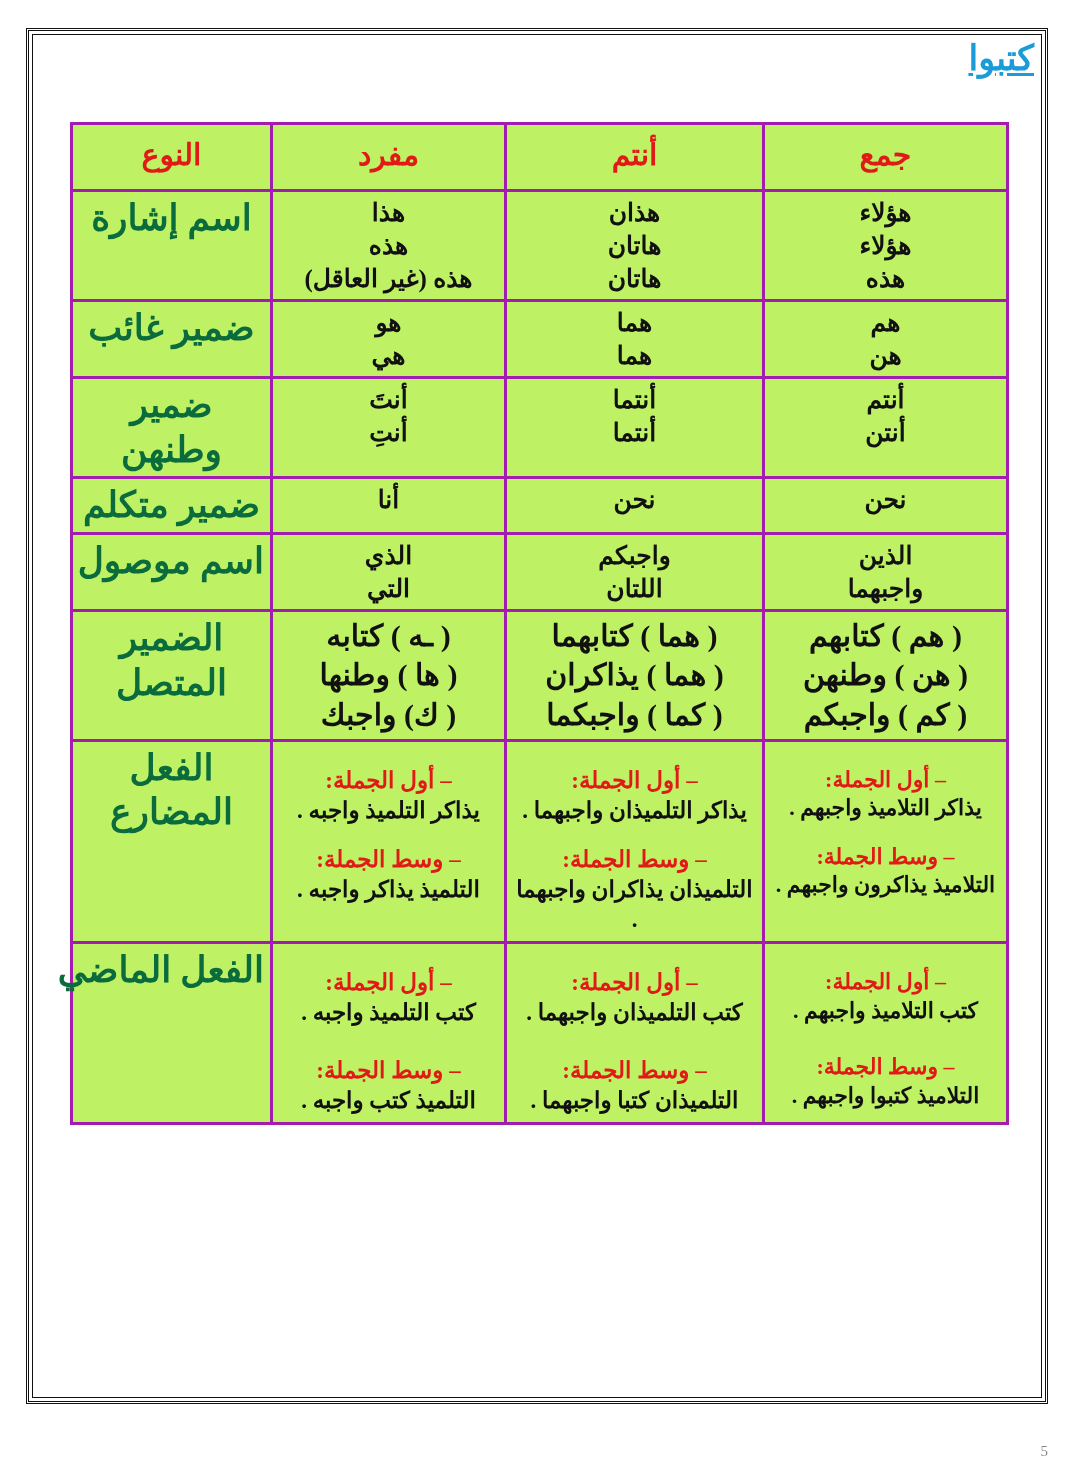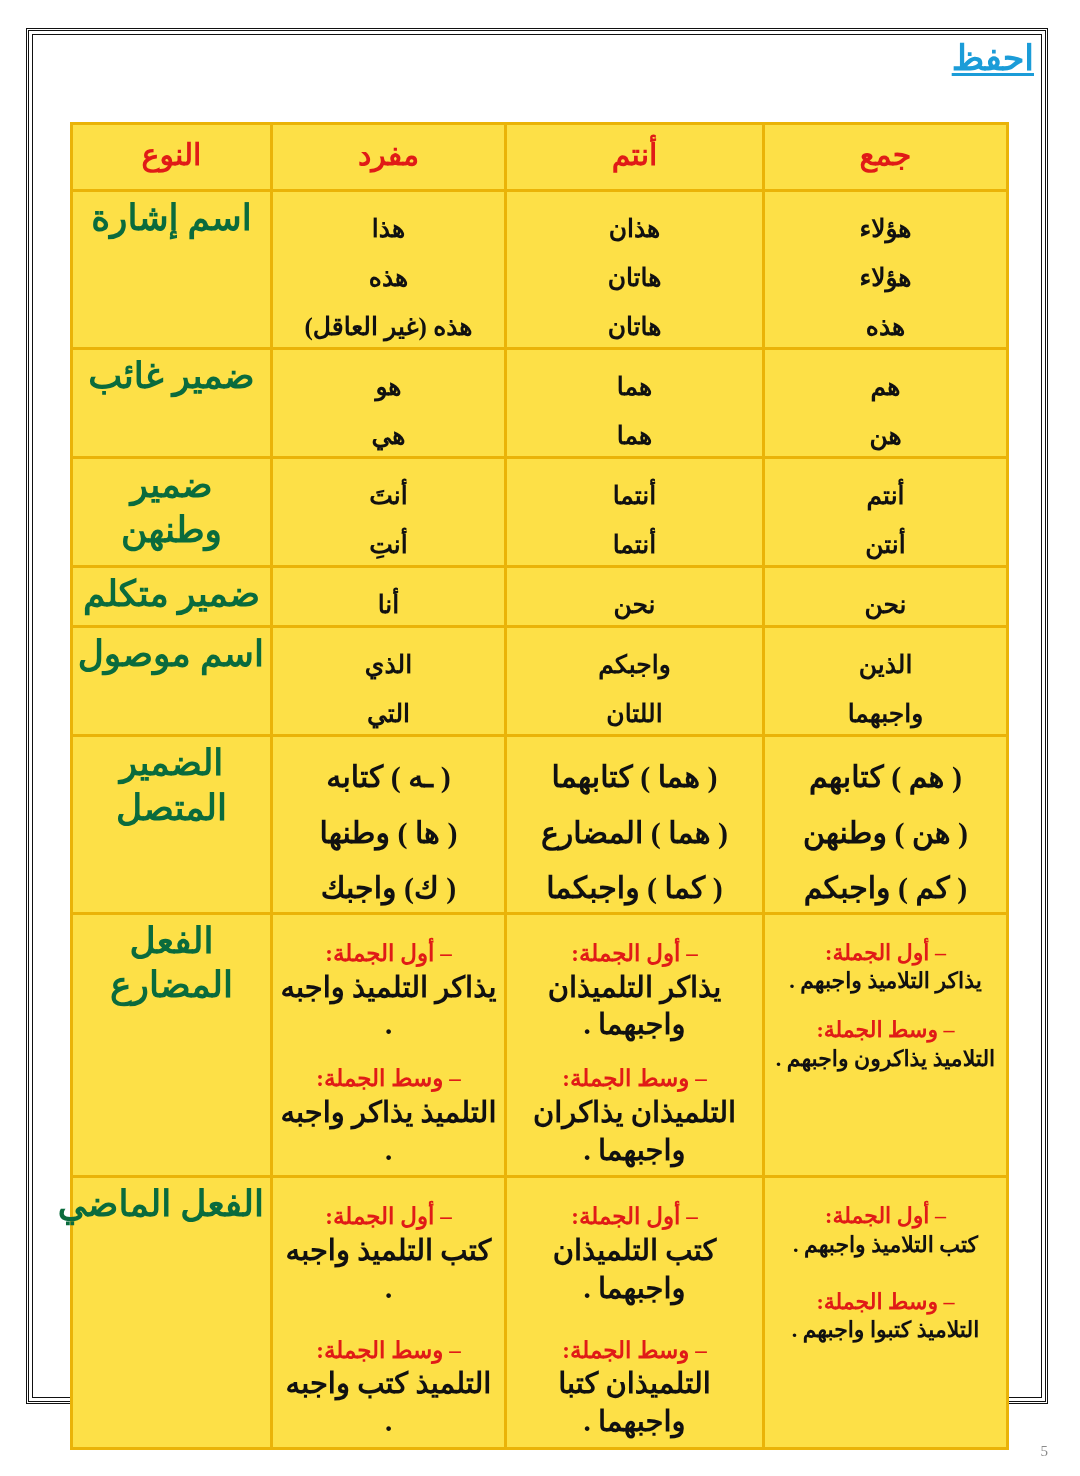--- a/index.html
+++ b/index.html
@@ -69,25 +69,25 @@
     position: absolute;
     left: 70px;
     top: 122px;
     width: 936px;
     border-collapse: collapse;
     table-layout: fixed;
     direction: rtl;
   }
   .grammar-table td,
   .grammar-table th {
-    border: 3px solid #eab308;
+    border: 3px solid #a21caf;
     padding: 4px 6px;
     text-align: center;
     vertical-align: top;
-    background: #fde047;
+    background: #bef264;
   }
   .col-type   { width: 200px; }
   .col-single { width: 234px; }
   .col-dual   { width: 258px; }
   .col-plural { width: 244px; }
 
   
   .grammar-table thead th {
     color: #e01b17;
     font-size: 30px;
@@ -109,42 +109,42 @@
   .type-cell .type-line { display: block; white-space: nowrap; }
 
   
   .word-cell {
     color: #111111;
     font-size: 25px;
     font-weight: bold;
     line-height: 1.32;
     padding-top: 8px;
   }
-  .word-cell .word-line { display: block; white-space: nowrap; margin-top: 16px; }
+  .word-cell .word-line { display: block; white-space: nowrap; }
 
   
   .pron-cell .word-line { font-size: 30px; }
 
   
   .example-cell {
     padding-top: 6px;
     padding-bottom: 10px;
     line-height: 1.3;
   }
   .ex-label {
     display: block;
     color: #e01b17;
     font-size: 23px;
     font-weight: bold;
     margin-top: 20px;
   }
   .ex-text {
     display: block;
     color: #111111;
-    font-size: 29px;
+    font-size: 23px;
     font-weight: bold;
     margin-bottom: 2px;
   }
   .ex-gap { display: block; height: 6px; }
 
   
   .example-cell.narrow .ex-label,
   .example-cell.narrow .ex-text { font-size: 22px; }
 
   
@@ -160,21 +160,21 @@
 </head>
 <body>
 
 <div class="page-shadow"></div>
 
 <div class="page-frame">
   <div class="page-frame-inner"></div>
 </div>
 
 <div class="title-wrap">
-  <div class="doc-title">احفظ</div>
+  <div class="doc-title">كتبوا</div>
 </div>
 
 <table class="grammar-table">
   <colgroup>
     <col class="col-plural">
     <col class="col-dual">
     <col class="col-single">
     <col class="col-type">
   </colgroup>
   <thead>
@@ -279,21 +279,21 @@
     </tr>
 
     <tr>
       <td class="word-cell pron-cell">
         <span class="word-line">( هم ) كتابهم</span>
         <span class="word-line">( هن ) وطنهن</span>
         <span class="word-line">( كم ) واجبكم</span>
       </td>
       <td class="word-cell pron-cell">
         <span class="word-line">( هما ) كتابهما</span>
-        <span class="word-line">( هما ) المضارع</span>
+        <span class="word-line">( هما ) يذاكران</span>
         <span class="word-line">( كما ) واجبكما</span>
       </td>
       <td class="word-cell pron-cell">
         <span class="word-line">( ـه )  كتابه</span>
         <span class="word-line">( ها ) وطنها</span>
         <span class="word-line">( ك)  واجبك</span>
       </td>
       <td class="type-cell">
         <span class="type-line">الضمير</span>
         <span class="type-line">المتصل</span>

